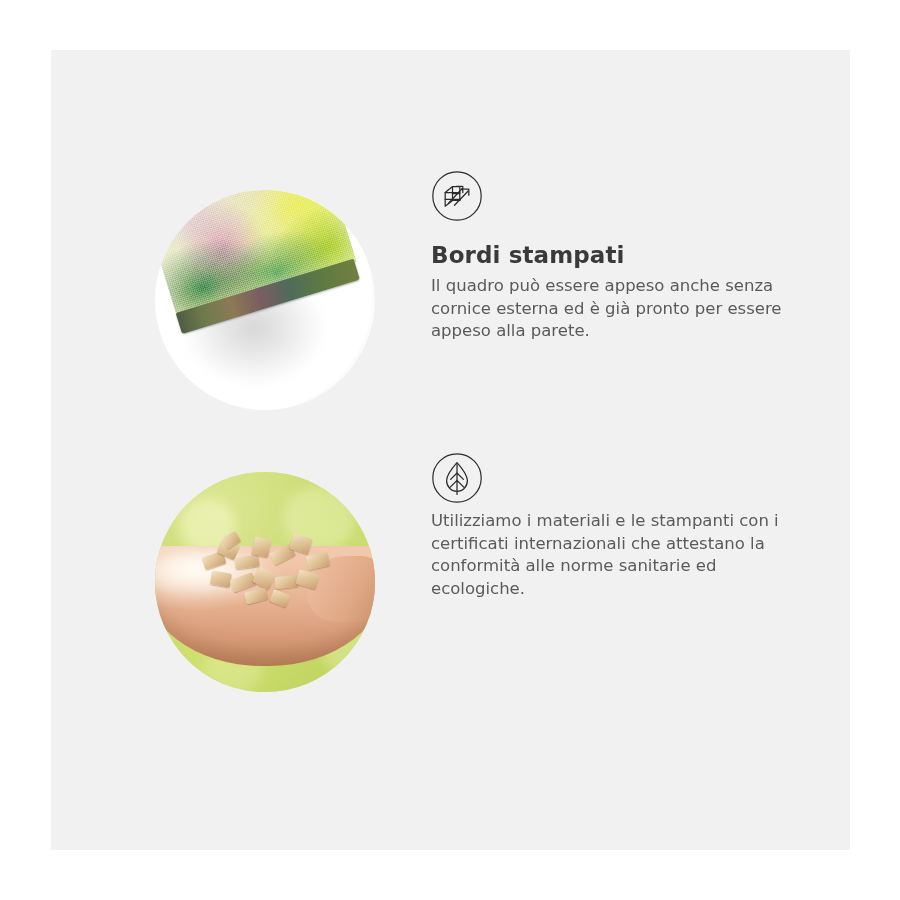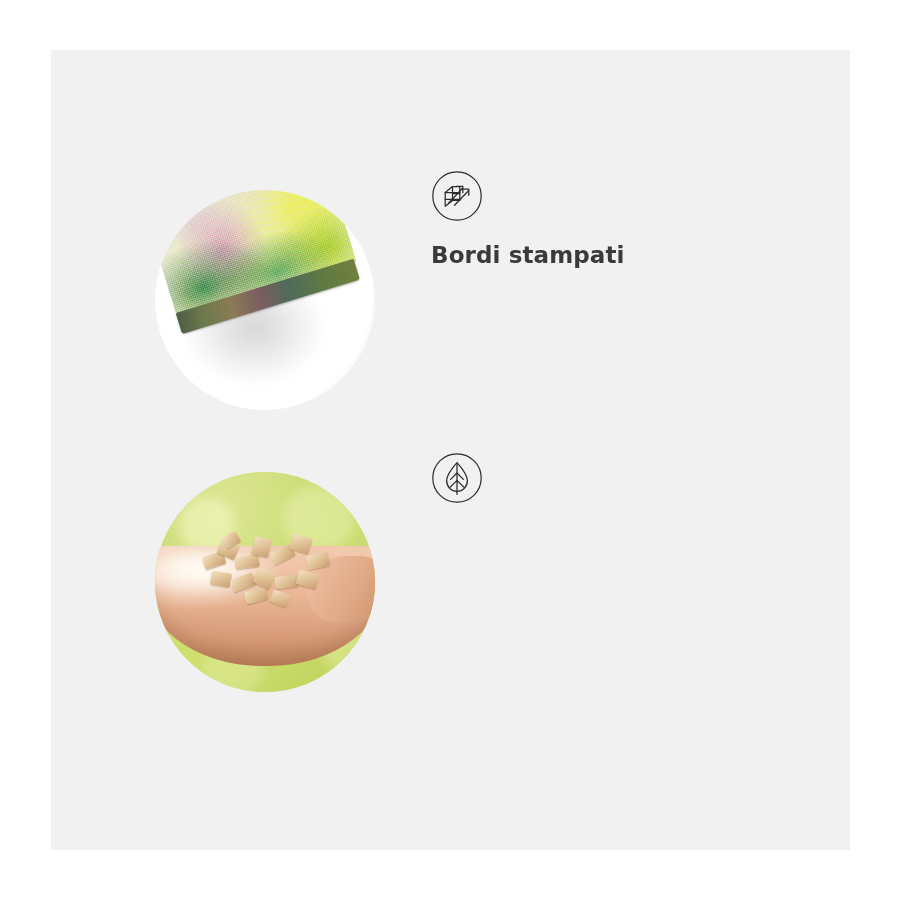--- a/index.html
+++ b/index.html
@@ -239,20 +239,21 @@
             <path d="M21.5 16.6 L28.8 16.6 M21.5 23.5 L28.8 23.5 M21.5 30.4 L28.8 30.4"></path>
             <path d="M28.8 16.6 L28.8 30.4"></path>
             <path d="M14.2 22.5 L28.8 22.5 M14.2 29.4 L28.8 29.4"></path>
             <path d="M17.5 33.2 L31.2 18.5"></path>
             <path d="M25.4 16.4 L31.8 16.4 L31.8 22.6"></path>
             <path d="M23.5 35.3 L37.2 21.0"></path>
             <path d="M31.2 19.0 L37.8 19.0 L37.8 25.2"></path>
           </svg>
         </div>
         <div class="feature-title">Bordi stampati</div>
+        <div class="feature-body">Il quadro può essere appeso anche senza cornice esterna ed è già pronto per essere appeso alla parete.</div>
       </div>
     </div>
 
     <div class="feature row-2">
 
       <div class="media">
         <div class="photo-eco">
           <span class="bokeh b1"></span>
           <span class="bokeh b2"></span>
           <span class="bokeh b3"></span>
@@ -284,17 +285,18 @@
       <div class="copy">
         <div class="icon-badge">
           <svg width="52" height="52" viewBox="0 0 52 52" fill="none" stroke="#2b2b2b" stroke-width="1.25" stroke-linecap="round" stroke-linejoin="round">
             <circle cx="26" cy="26" r="24.2" stroke-width="1.2"></circle>
             <path d="M26 10.6 C32.6 18.0 36.4 23.0 36.4 28.6 C36.4 34.8 31.7 39.4 26 39.4 C20.3 39.4 15.6 34.8 15.6 28.6 C15.6 23.0 19.4 18.0 26 10.6 Z"></path>
             <path d="M26 12.6 L26 42.4"></path>
             <path d="M26 21.0 L19.6 27.4 M26 21.0 L32.4 27.4"></path>
             <path d="M26 28.4 L19.0 35.4 M26 28.4 L33.0 35.4"></path>
           </svg>
         </div>
+        <div class="feature-body">Utilizziamo i materiali e le stampanti con i certificati internazionali che attestano la conformità alle norme sanitarie ed ecologiche.</div>
       </div>
     </div>
 
   </div>
 </div>
 
 </body></html>

